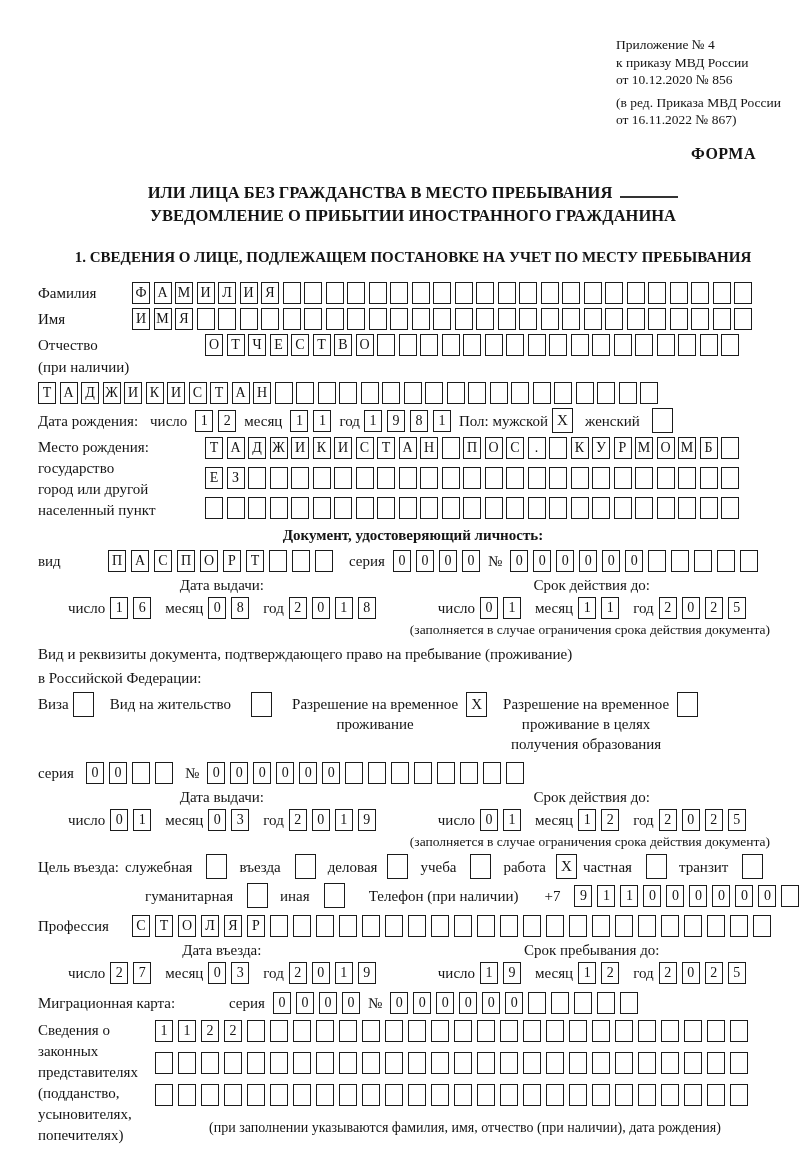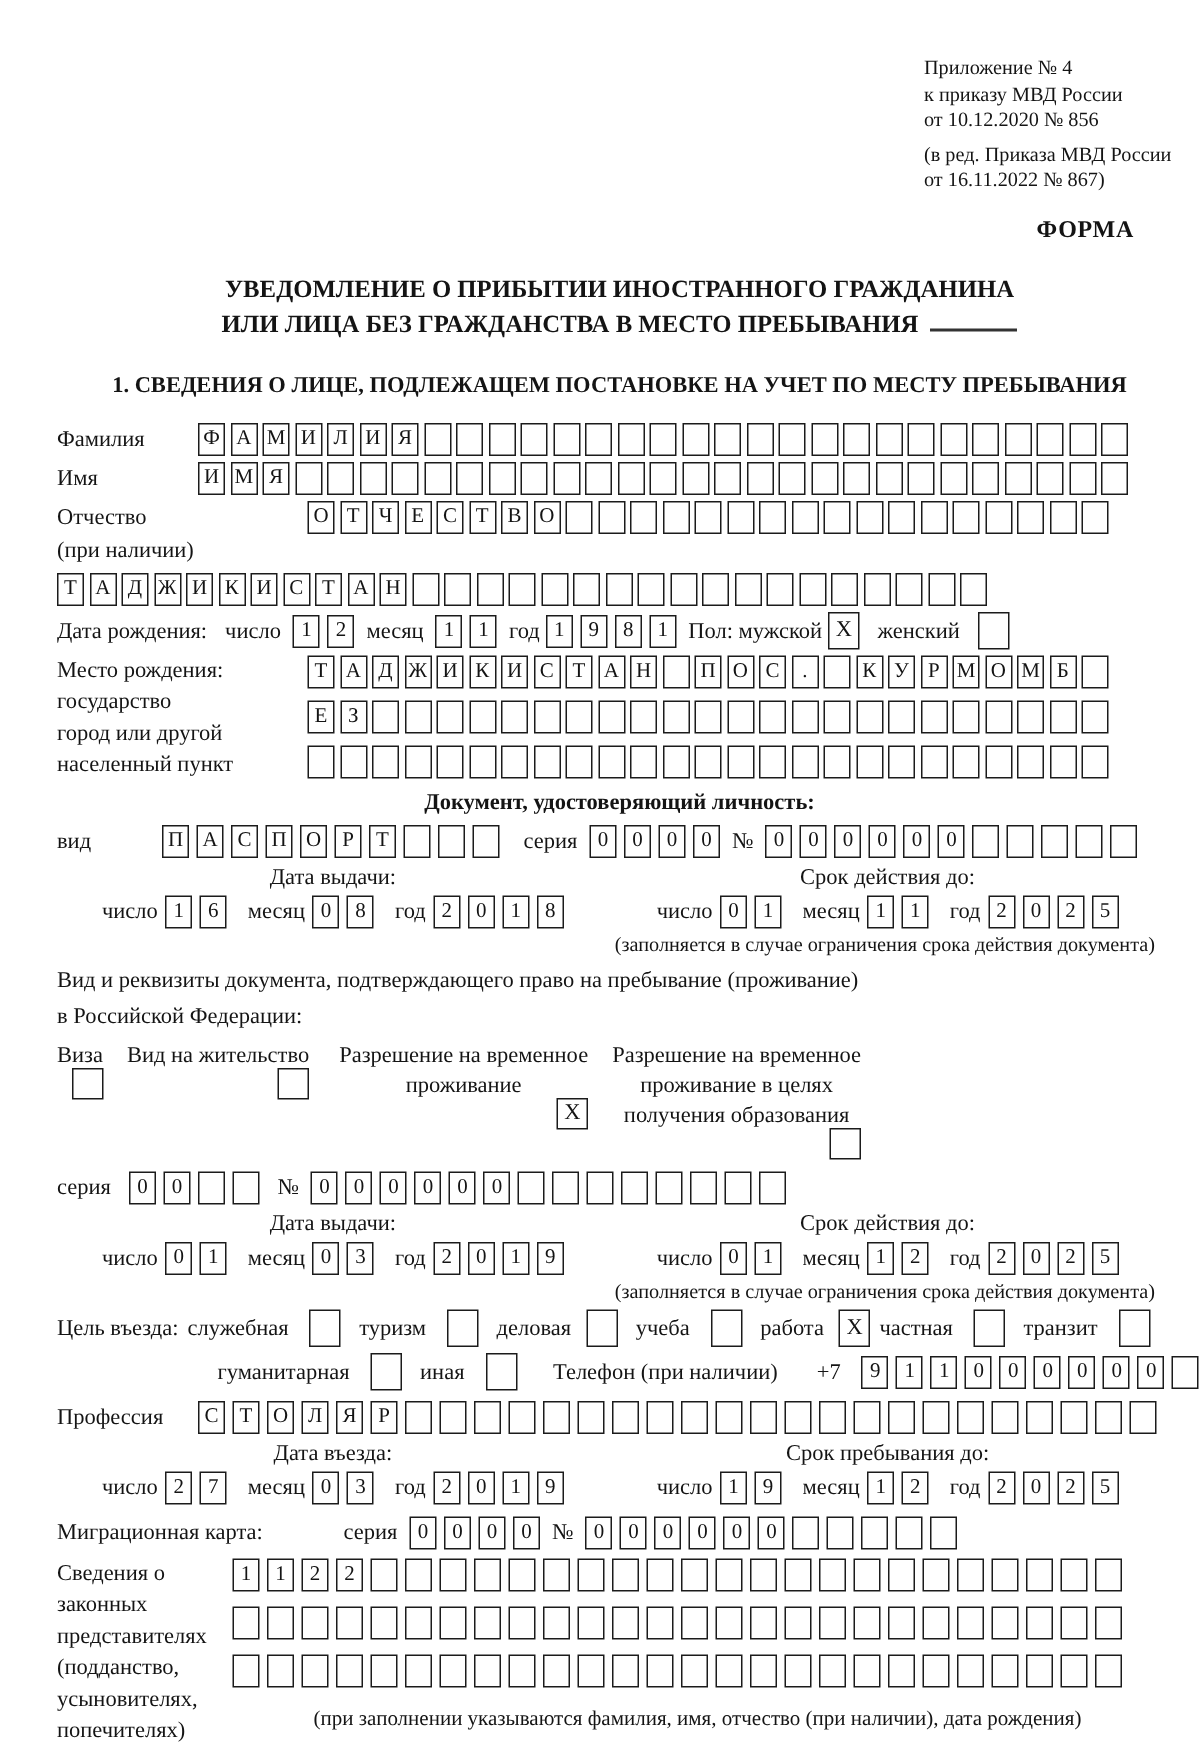--- a/index.html
+++ b/index.html
@@ -45,21 +45,21 @@
   .dates-col .dt-title { text-align:center; font-size:15px; line-height:19px; }
   .dates-col .dt-row { display:flex; align-items:center; margin-top:2px; }
   .dates-col .dt-row .lbl { margin-right:5px; }
   .dates-col .dt-row .lbl.mid { margin-left:14px; }
   .dcol-left { margin-left:30px; }
   .dcol-right { margin-left:62px; }
   .small-note { font-size:13.5px; text-align:right; padding-right:18px; margin-top:3px; margin-bottom:4px; }
 
   .para { font-size:15px; line-height:24px; }
   .opt-row { display:flex; align-items:flex-start; margin-top:4px; }
-  .opt-item { display:flex; align-items:flex-end;flex-direction:column; }
+  .opt-item { display:flex; align-items:flex-start; }
   .opt-item .opt-lbl { font-size:15px; line-height:20px; }
   .opt-item .opt-lbl.ctr { text-align:center; }
   .purpose-row { display:flex; align-items:center; margin-top:6px; }
   .purpose-row .lbl { margin-right:6px; }
   .purpose-row .chkbox { margin-right:12px; }
   .rep-note { font-size:14px; text-align:center; margin-left:150px; width:600px; margin-top:4px; }
 </style>
 </head>
 <body>
 
@@ -67,22 +67,22 @@
   <div>Приложение № 4</div>
   <div>к приказу МВД России</div>
   <div>от 10.12.2020 № 856</div>
   <div class="amend">(в ред. Приказа МВД России</div>
   <div>от 16.11.2022 № 867)</div>
 </div>
 
 <div class="form-label">ФОРМА</div>
 
 <div class="doc-title">
+  <div><span>ИЛИ ЛИЦА БЕЗ ГРАЖДАНСТВА В МЕСТО ПРЕБЫВАНИЯ</span><span class="title-underline"></span></div>
   <div>УВЕДОМЛЕНИЕ О ПРИБЫТИИ ИНОСТРАННОГО ГРАЖДАНИНА</div>
-  <div><span>ИЛИ ЛИЦА БЕЗ ГРАЖДАНСТВА В МЕСТО ПРЕБЫВАНИЯ</span><span class="title-underline"></span></div>
 </div>
 
 <div class="section-heading">1. СВЕДЕНИЯ О ЛИЦЕ, ПОДЛЕЖАЩЕМ ПОСТАНОВКЕ НА УЧЕТ ПО МЕСТУ ПРЕБЫВАНИЯ</div>
 
 <div class="frow">
   <span class="lbl lbl-w1">Фамилия</span>
   <span class="cells">
       <span class="cell">Ф</span>
       <span class="cell">А</span>
       <span class="cell">М</span>
@@ -523,21 +523,21 @@
         </span>
     </div>
   </div>
 </div>
 <div class="small-note">(заполняется в случае ограничения срока действия документа)</div>
 
 <div class="purpose-row">
   <span class="lbl">Цель въезда:</span>
   <span class="lbl">служебная</span>
   <span class="chkbox gap8"></span>
-  <span class="lbl">туризм</span>
+  <span class="lbl">въезда</span>
   <span class="chkbox gap8"></span>
   <span class="lbl">деловая</span>
   <span class="chkbox gap4"></span>
   <span class="lbl">учеба</span>
   <span class="chkbox gap8"></span>
   <span class="lbl">работа</span>
   <span class="chkbox gap4" style="margin-right:6px;">X</span>
   <span class="lbl">частная</span>
   <span class="chkbox gap8"></span>
   <span class="lbl">транзит</span>

